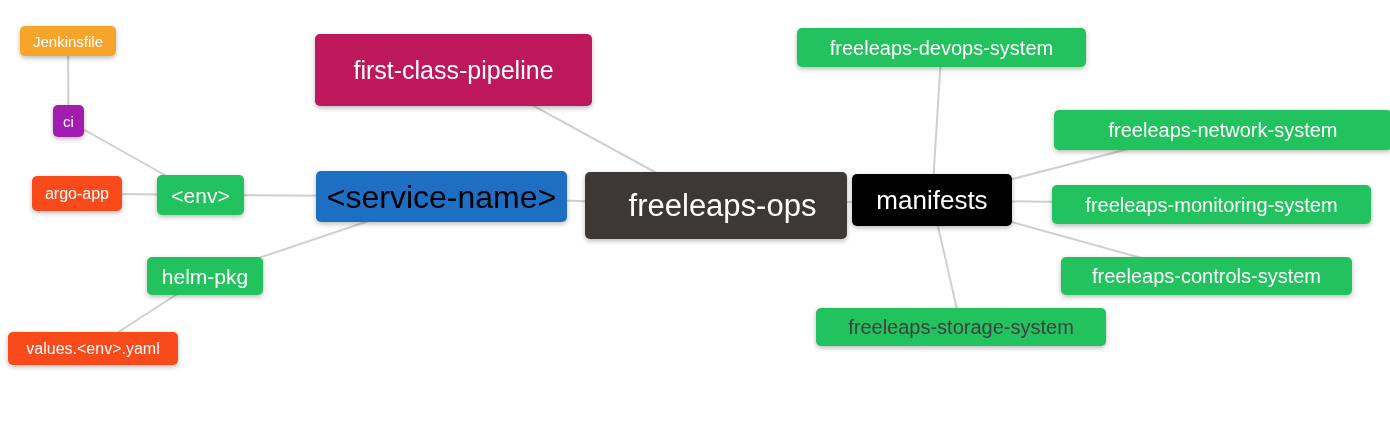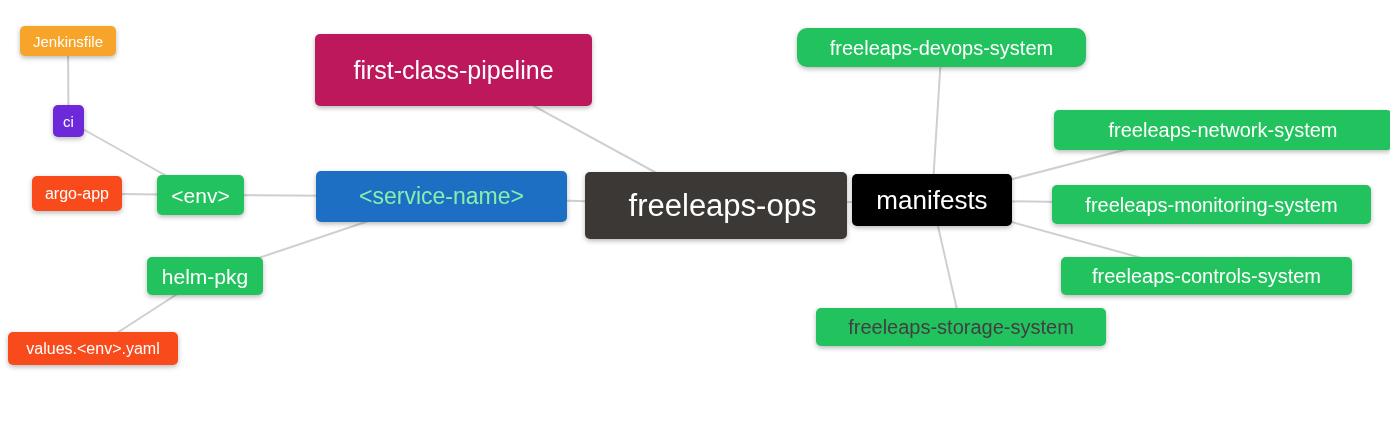--- a/index.html
+++ b/index.html
@@ -61,28 +61,28 @@
       <line x1="68.5" y1="121" x2="68" y2="41" stroke="#cfcfcf" stroke-width="2"></line>
       <line x1="205" y1="276" x2="93" y2="348.5" stroke="#cfcfcf" stroke-width="2"></line>
       <line x1="932" y1="200" x2="941.5" y2="47.5" stroke="#cfcfcf" stroke-width="2"></line>
       <line x1="932" y1="200" x2="1201" y2="130" stroke="#cfcfcf" stroke-width="2"></line>
       <line x1="932" y1="200" x2="1211.5" y2="204.5" stroke="#cfcfcf" stroke-width="2"></line>
       <line x1="932" y1="200" x2="1206.5" y2="276" stroke="#cfcfcf" stroke-width="2"></line>
       <line x1="932" y1="200" x2="961" y2="327" stroke="#cfcfcf" stroke-width="2"></line>
     </svg>
   <div class="node-layer">
       <div class="node" style="left: 20px; top: 26px; width: 96px; height: 30px; background: rgb(247, 164, 43); font-size: 15px; color: rgb(255, 255, 255);">Jenkinsfile</div>
-      <div class="node" style="left: 53px; top: 105px; width: 31px; height: 32px; background: #6d28d9; font-size: 15px; color: rgb(255, 255, 255);">ci</div>
+      <div class="node" style="left: 53px; top: 105px; width: 31px; height: 32px; background: #a21caf; font-size: 15px; color: rgb(255, 255, 255);">ci</div>
       <div class="node" style="left: 32px; top: 176px; width: 90px; height: 35px; background: rgb(249, 74, 28); font-size: 16px; color: rgb(255, 255, 255);">argo-app</div>
       <div class="node" style="left: 157px; top: 175px; width: 87px; height: 40px; background: rgb(34, 195, 94); font-size: 21px; color: rgb(255, 255, 255);">&lt;env&gt;</div>
       <div class="node" style="left: 147px; top: 257px; width: 116px; height: 38px; background: rgb(34, 195, 94); font-size: 21px; color: rgb(255, 255, 255);">helm-pkg</div>
       <div class="node" style="left: 8px; top: 332px; width: 170px; height: 33px; background: rgb(249, 74, 28); font-size: 16px; color: rgb(255, 255, 255);">values.&lt;env&gt;.yaml</div>
       <div class="node" style="left: 315px; top: 34px; width: 277px; height: 72px; background: #be185d; font-size: 25px; color: rgb(255, 255, 255);">first-class-pipeline</div>
-      <div class="node" style="left: 316px; top: 171px; width: 251px; height: 51px; background: rgb(29, 111, 196); font-size: 23px; color: #86efac;">&lt;service-name&gt;</div>
+      <div class="node" style="left: 316px; top: 171px; width: 251px; height: 51px; background: rgb(29, 111, 196); font-size: 32px; color: #000000;">&lt;service-name&gt;</div>
       <div class="node" style="left: 585px; top: 172px; width: 262px; height: 67px; background: rgb(59, 56, 53); font-size: 31px; color: rgb(255, 255, 255); padding-left: 13px;">freeleaps-ops</div>
       <div class="node" style="left: 852px; top: 174px; width: 160px; height: 52px; background: #000000; font-size: 26px; color: rgb(255, 255, 255);">manifests</div>
-      <div class="node" style="left: 797px; top: 28px; width: 289px; height: 39px; background: rgb(34, 195, 94); font-size: 20px; color: rgb(255, 255, 255); border-radius: 10px;">freeleaps-devops-system</div>
+      <div class="node" style="left: 797px; top: 28px; width: 289px; height: 39px; background: rgb(34, 195, 94); font-size: 20px; color: rgb(255, 255, 255);">freeleaps-devops-system</div>
       <div class="node" style="left: 1054px; top: 110px; width: 338px; height: 40px; background: rgb(34, 195, 94); font-size: 20px; color: rgb(255, 255, 255);">freeleaps-network-system</div>
       <div class="node" style="left: 1052px; top: 185px; width: 319px; height: 39px; background: rgb(34, 195, 94); font-size: 20px; color: rgb(255, 255, 255);">freeleaps-monitoring-system</div>
       <div class="node" style="left: 1061px; top: 257px; width: 291px; height: 38px; background: rgb(34, 195, 94); font-size: 20px; color: rgb(255, 255, 255);">freeleaps-controls-system</div>
       <div class="node" style="left: 816px; top: 308px; width: 290px; height: 38px; background: rgb(34, 195, 94); font-size: 20px; color: #404040;">freeleaps-storage-system</div>
     </div>
 </div>
 
 </body></html>

